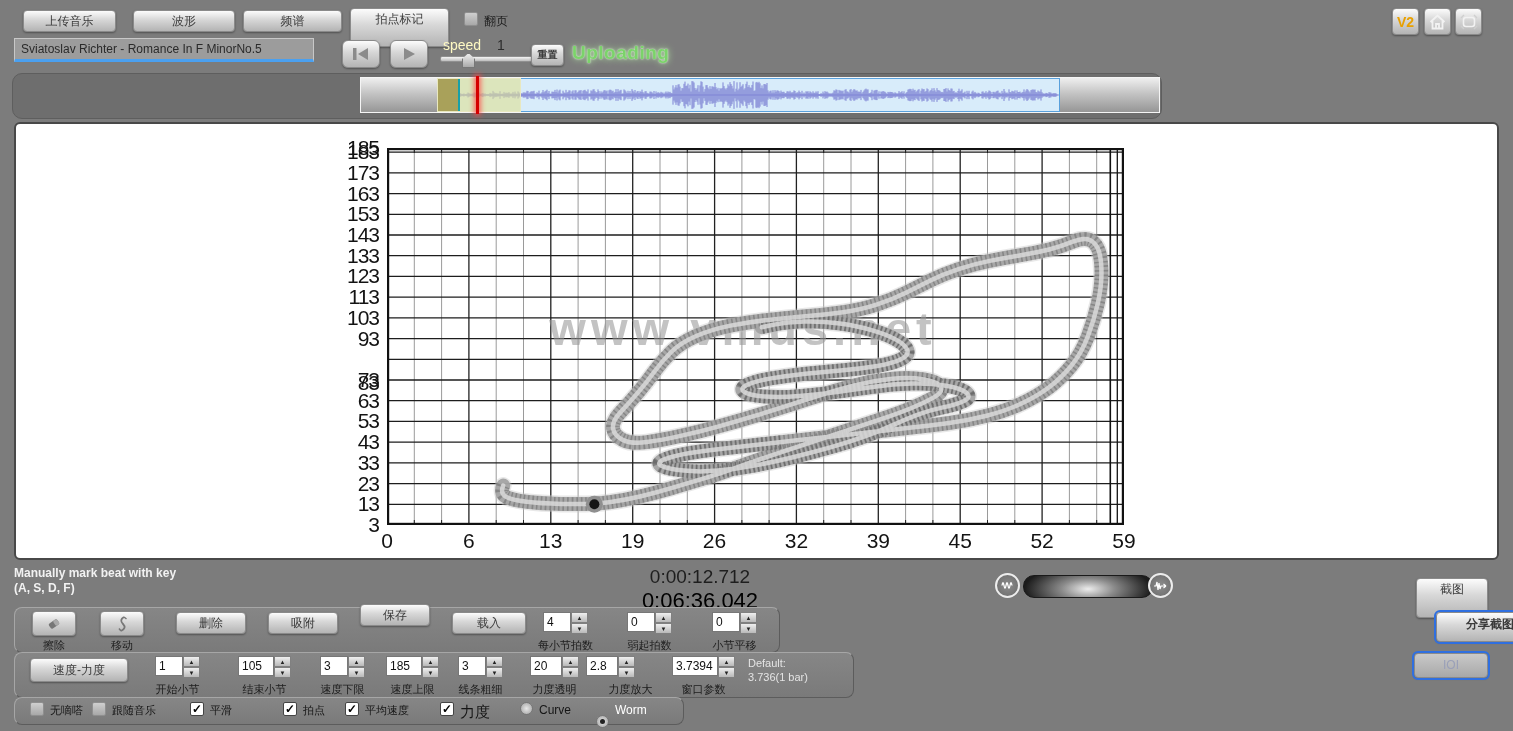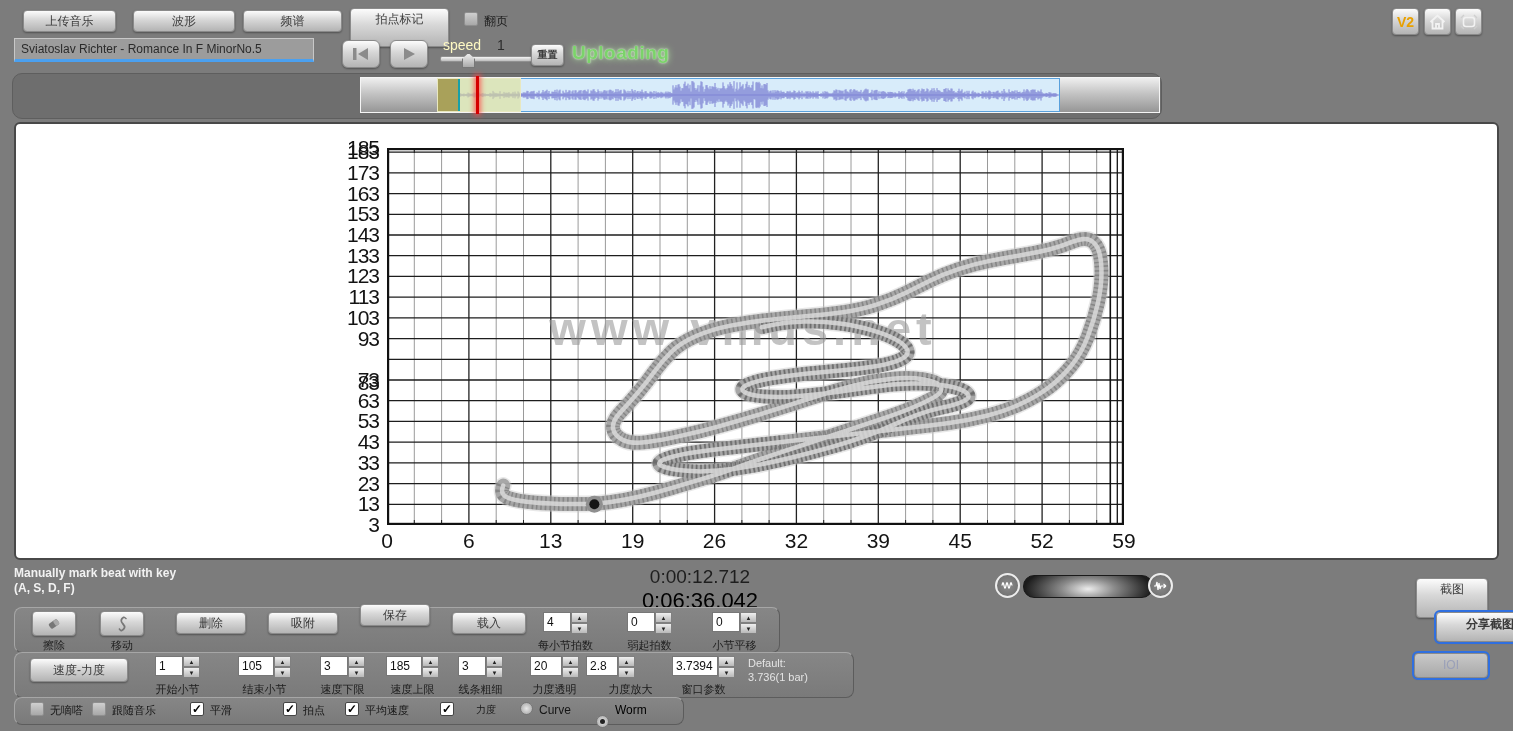--- a/index.html
+++ b/index.html
@@ -380,18 +380,18 @@
     <span class="abs" style="left: 50px; top: 703px; font-size: 11px; color: rgb(22, 22, 22);">无嘀嗒</span>
     <div class="cbox abs off" style="left: 92px; top: 702px;"></div>
     <span class="abs" style="left: 112px; top: 703px; font-size: 11px; color: rgb(22, 22, 22);">跟随音乐</span>
     <div class="cbox abs on" style="left: 190px; top: 702px;">✓</div>
     <span class="abs" style="left: 210px; top: 703px; font-size: 11px; color: rgb(22, 22, 22);">平滑</span>
     <div class="cbox abs on" style="left: 283px; top: 702px;">✓</div>
     <span class="abs" style="left: 303px; top: 703px; font-size: 11px; color: rgb(22, 22, 22);">拍点</span>
     <div class="cbox abs on" style="left: 345px; top: 702px;">✓</div>
     <span class="abs" style="left: 365px; top: 703px; font-size: 11px; color: rgb(22, 22, 22);">平均速度</span>
     <div class="cbox abs on" style="left: 440px; top: 702px;">✓</div>
-    <span class="abs" style="left: 476px; top: 703px; font-size: 10px; color: rgb(22, 22, 22);">力度</span>
+    <span class="abs" style="left: 460px; top: 703px; font-size: 15px; color: rgb(22, 22, 22);">力度</span>
     <div class="radio abs" style="left: 520px; top: 702px;"></div>
     <span class="abs" style="left: 539px; top: 703px; font-size: 12px; color: rgb(22, 22, 22);">Curve</span>
     <div class="radio abs sel" style="left: 596px; top: 702px;"></div>
-    <span class="abs" style="left: 615px; top: 703px; font-size: 12px; color: #000000;">Worm</span>
+    <span class="abs" style="left: 615px; top: 703px; font-size: 12px; color: #ffffff;">Worm</span>
   </div>
 
 </body></html>

